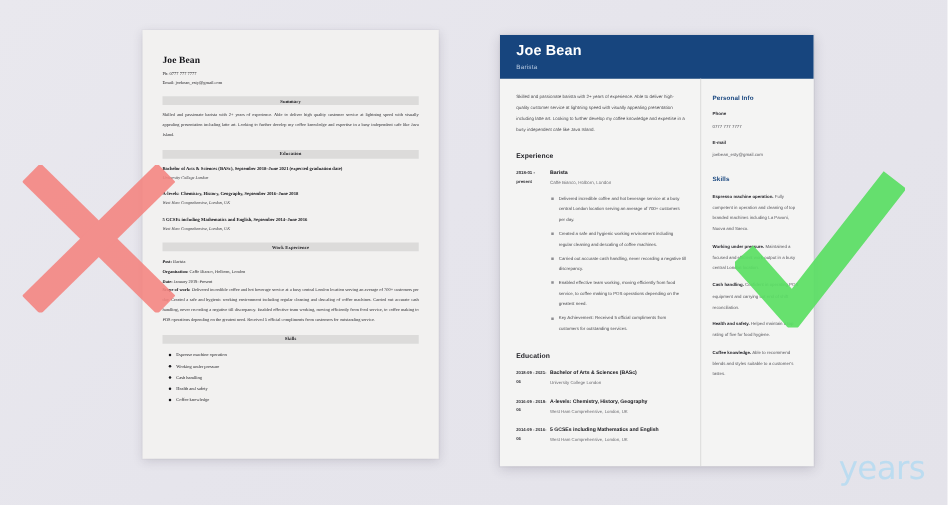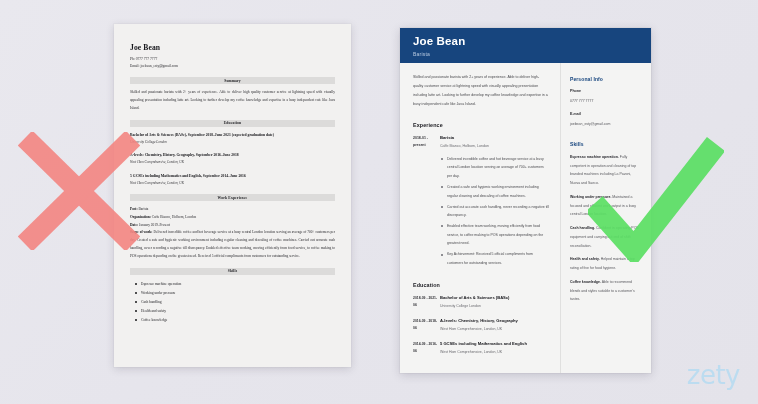--- a/index.html
+++ b/index.html
@@ -302,15 +302,15 @@
       </g>
     </svg>
   </div>
 
   <div class="mark-check">
     <svg width="136" height="126" viewBox="0 0 136 126">
       <path d="M6 68 L46 113 L128 8" fill="none" stroke="#5ade63" stroke-width="23" stroke-linecap="butt" stroke-linejoin="miter" opacity="0.92"></path>
     </svg>
   </div>
 
-  <div class="zety">zety</div>
+  <div class="zety">years</div>
 
 </div>
 
 </body></html>

